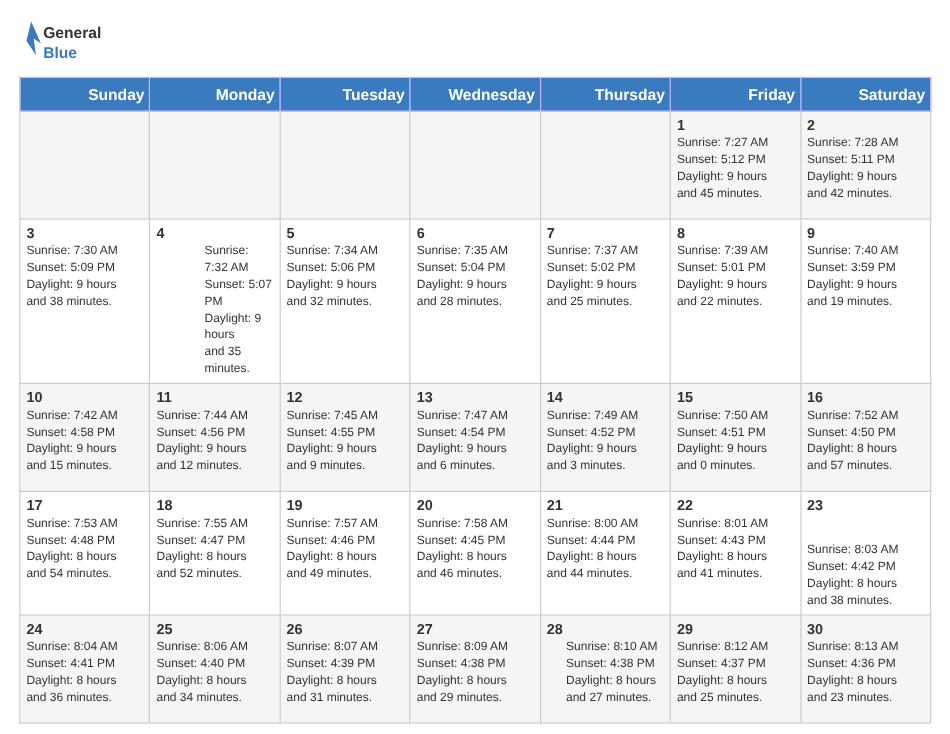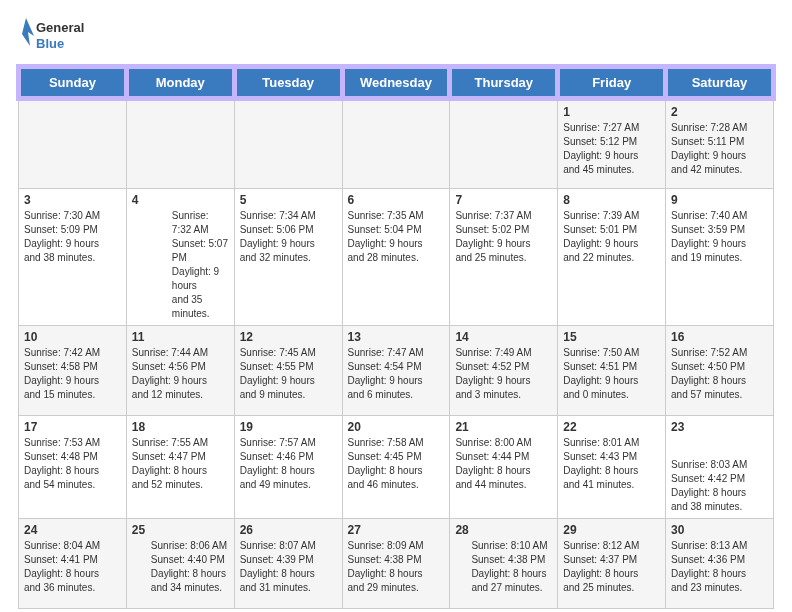--- a/index.html
+++ b/index.html
@@ -37,22 +37,22 @@
       width: 100%;
       border-collapse: collapse;
       table-layout: fixed;
     }
     thead th {
       background-color: #3a7abf;
       color: #fff;
       font-size: 13px;
       font-weight: bold;
       padding: 6px 4px;
-      text-align: center;
-      border: 5px solid #c4b5fd;
+      text-align: right;
+      border: 1px solid #c4b5fd;
     }
     tbody td {
       border: 1px solid #ccc;
       vertical-align: top;
       padding: 4px 5px;
       font-size: 10.5px;
       color: #333;
       min-height: 80px;
       height: 90px;
     }
@@ -282,21 +282,21 @@
       <tr>
         <td>
           <div class="day-number">24</div>
           <div class="day-info" style="white-space: pre-line;">Sunrise: 8:04 AM
 Sunset: 4:41 PM
 Daylight: 8 hours
 and 36 minutes.</div>
         </td>
         <td>
           <div class="day-number">25</div>
-          <div class="day-info" style="white-space: pre-line; margin-left: 19px;">Sunrise: 8:06 AM
+          <div class="day-info" style="white-space: pre-line;">Sunrise: 8:06 AM
 Sunset: 4:40 PM
 Daylight: 8 hours
 and 34 minutes.</div>
         </td>
         <td>
           <div class="day-number">26</div>
           <div class="day-info" style="white-space: pre-line;">Sunrise: 8:07 AM
 Sunset: 4:39 PM
 Daylight: 8 hours
 and 31 minutes.</div>

